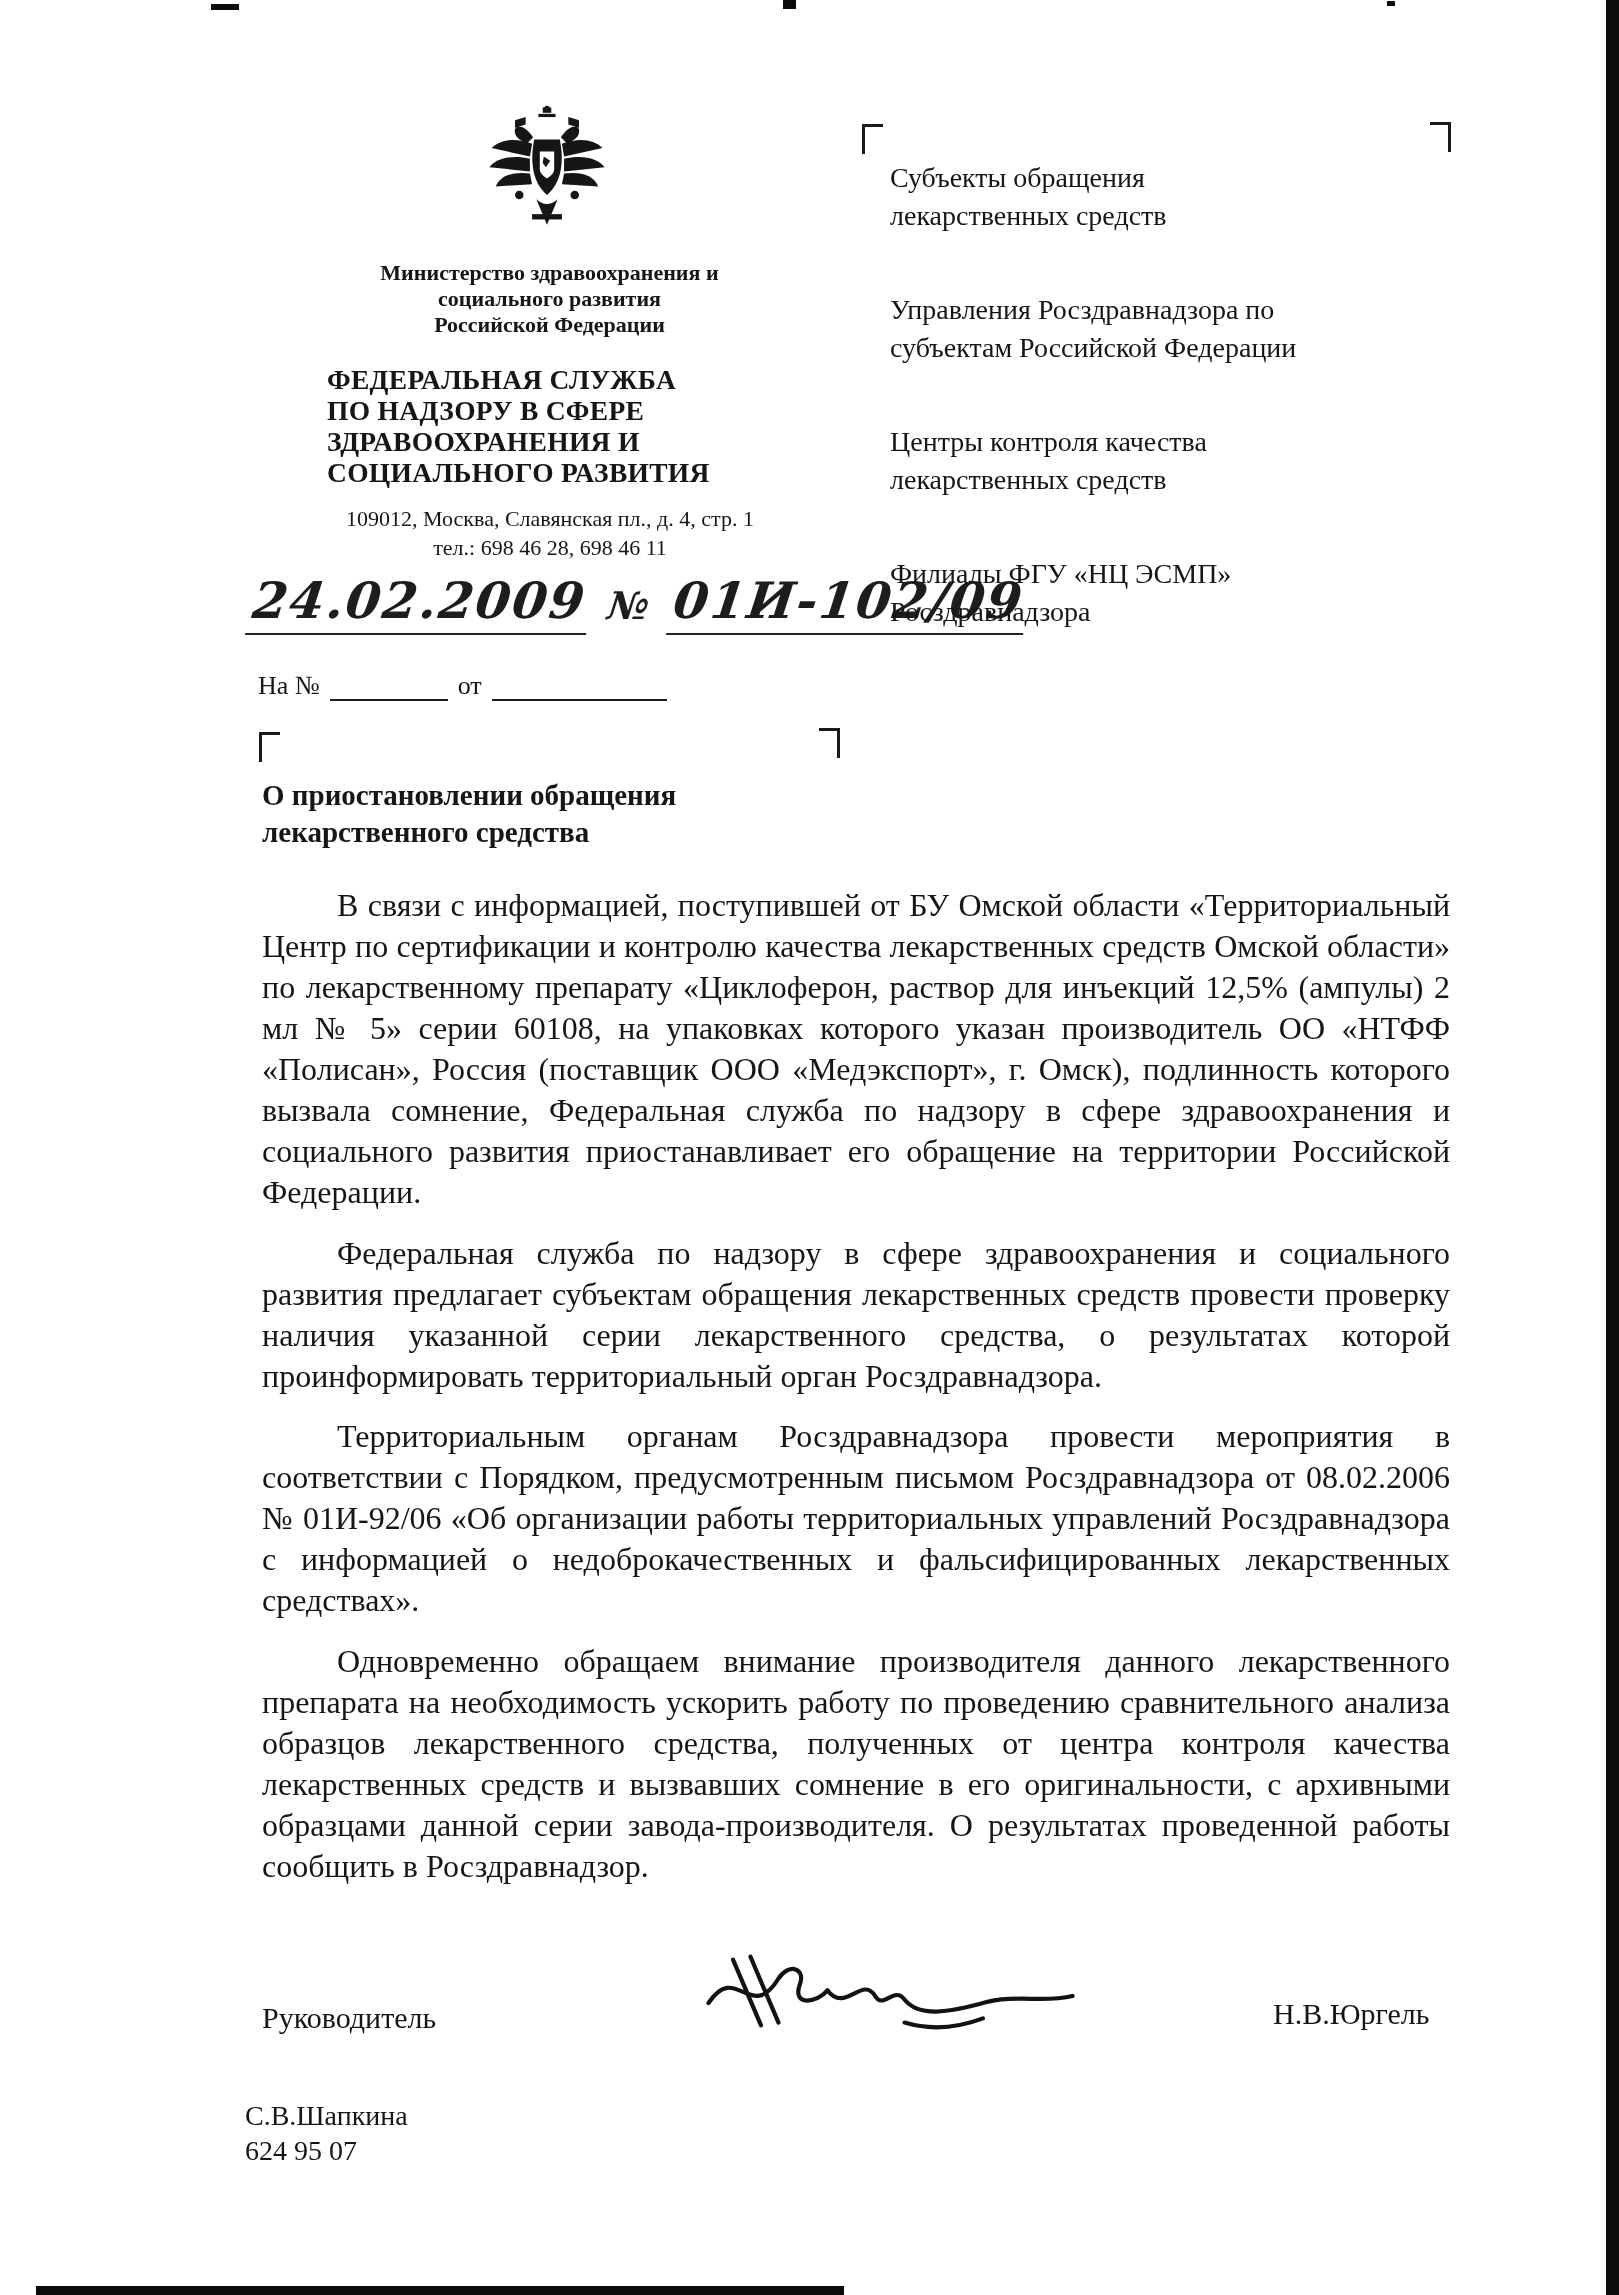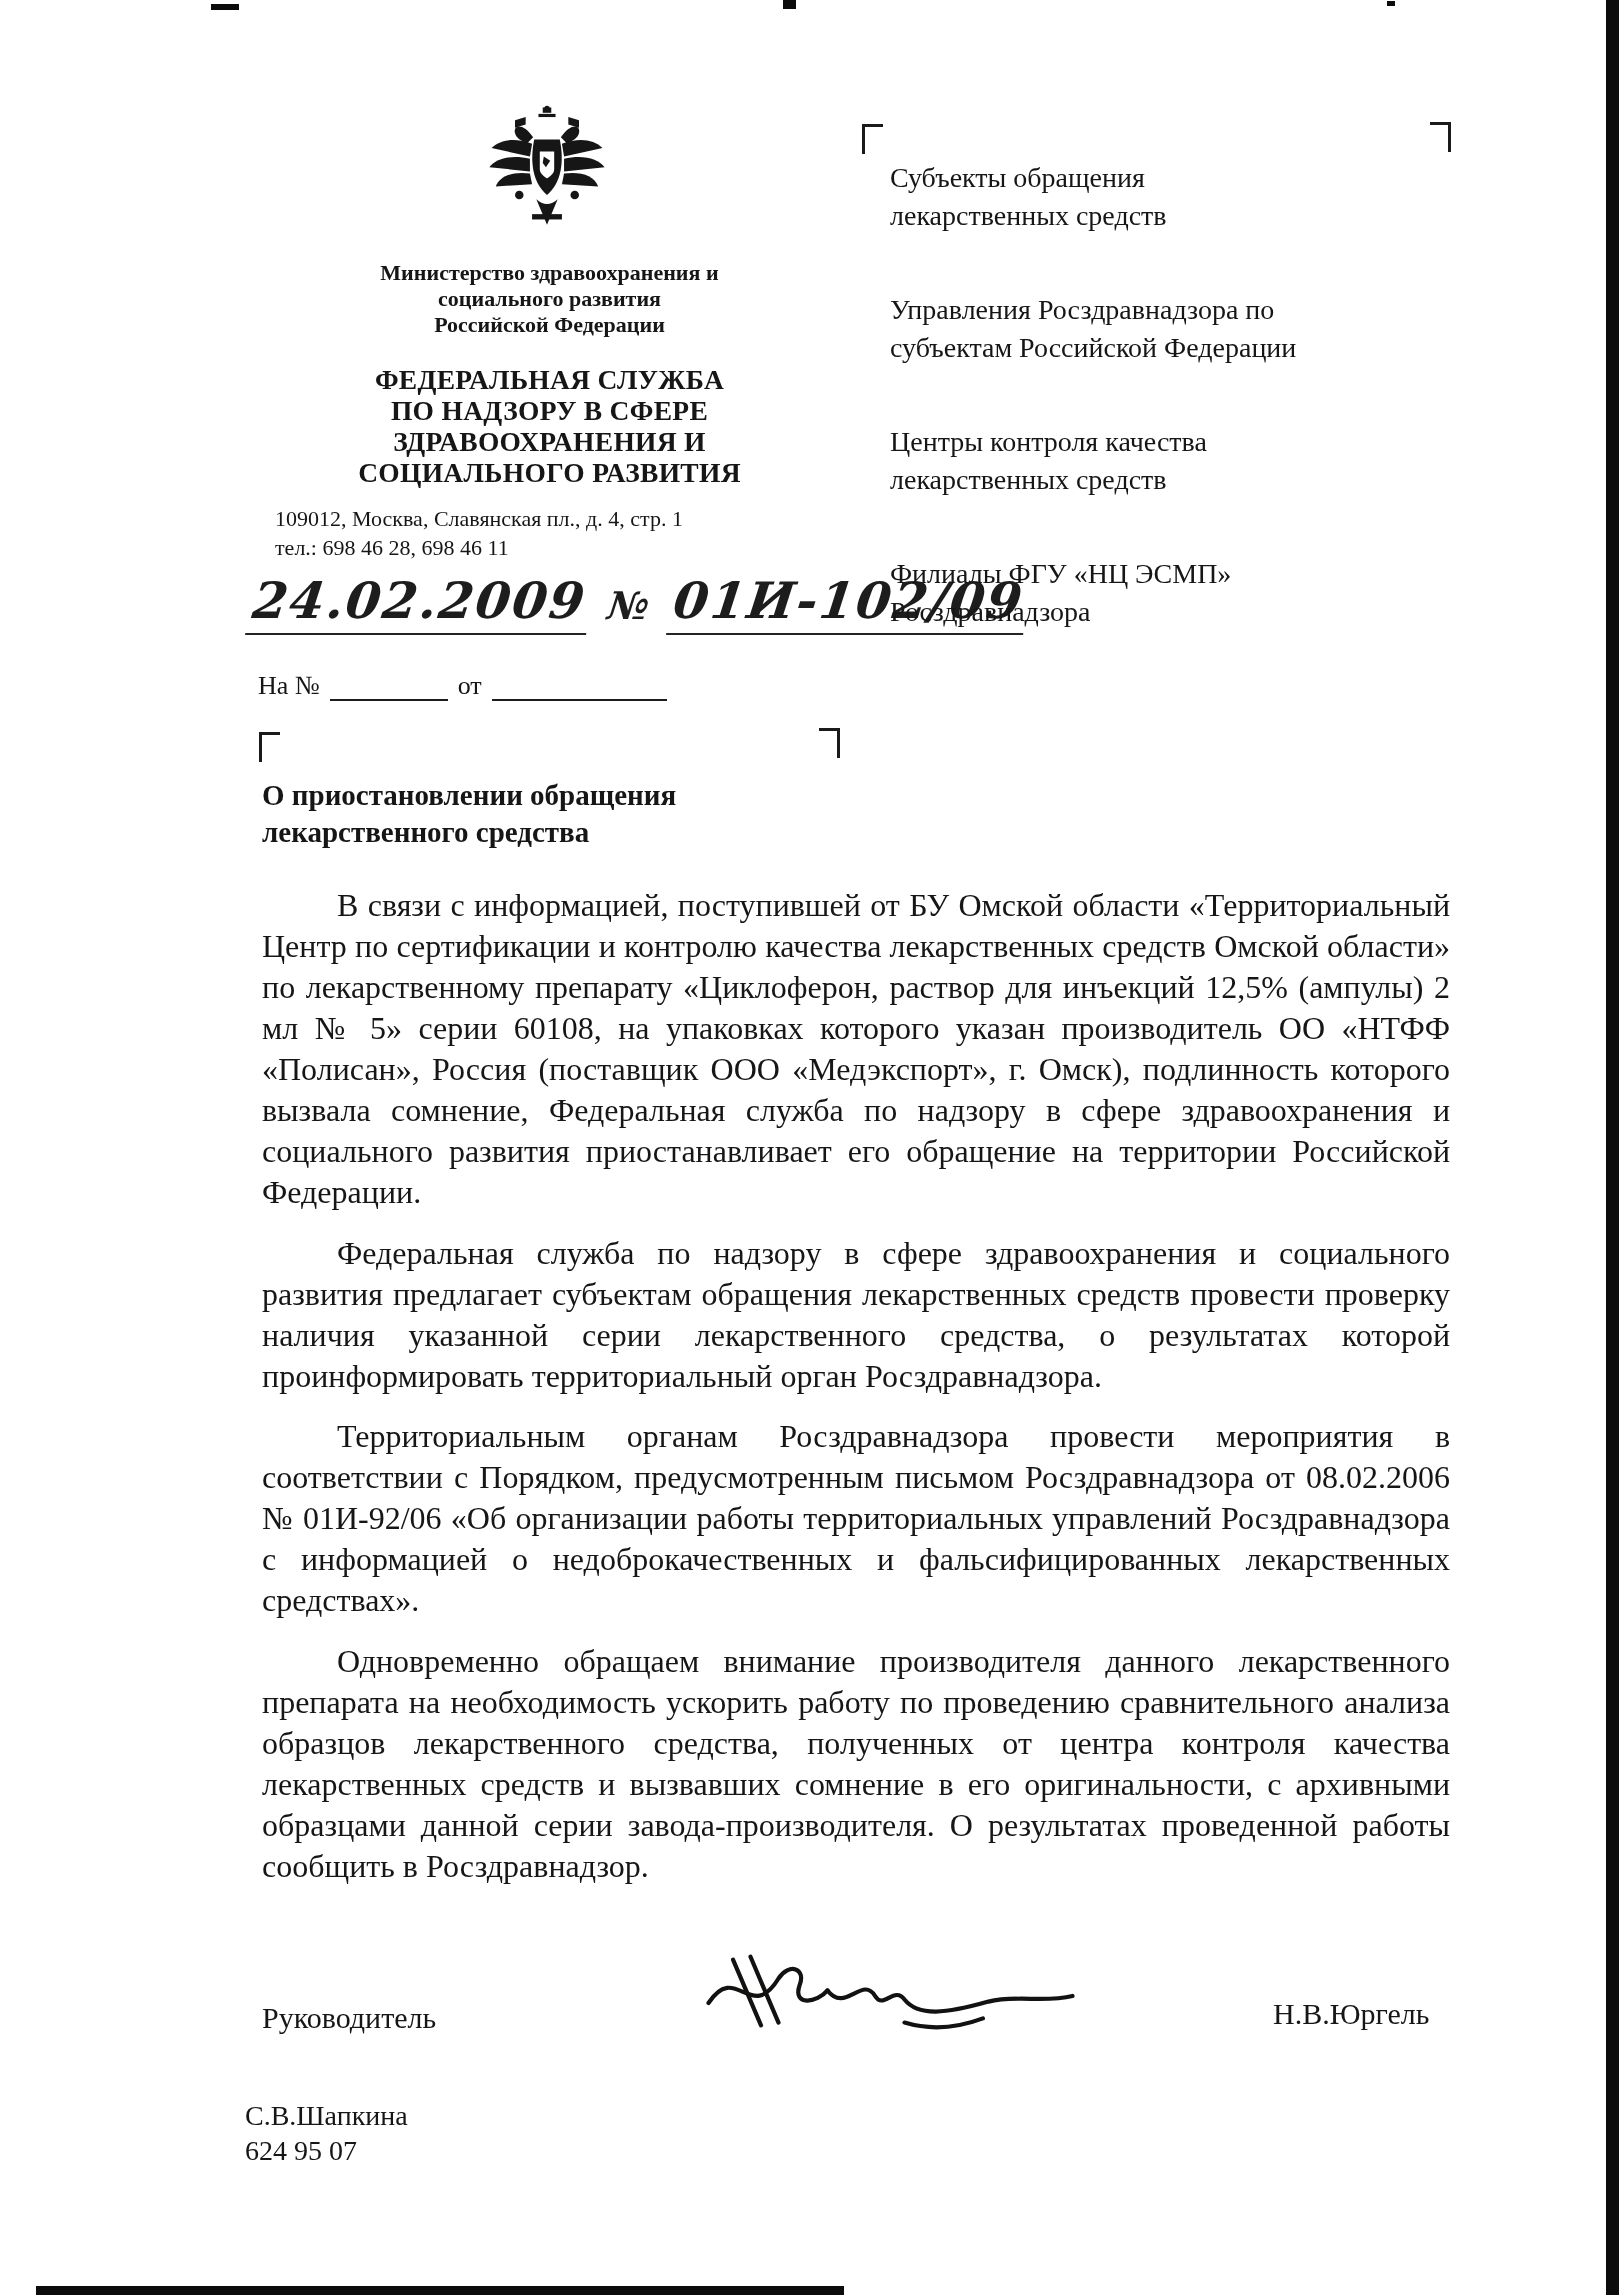--- a/index.html
+++ b/index.html
@@ -21,26 +21,26 @@
   .scan-mark { background:#0c0c0c; }
 
   
   .coat { left:483px; top:103px; width:128px; height:154px; }
   .ministry {
     left:340px; top:260px; width:419px;
     font-weight:bold; font-size:22px; line-height:26px; text-align:center;
   }
   .service {
     left:327px; top:364px; width:445px;
-    font-weight:bold; font-size:27.5px; line-height:31px; text-align:center;
+    font-weight:bold; font-size:27.5px; line-height:31px; 
     letter-spacing:0.3px;
   }
   .addr {
     left:275px; top:504px; width:550px;
-    font-size:22px; line-height:29px; text-align:left;
+    font-size:22px; line-height:29px; text-align:center;
   }
 
   
   .outgoing {
     left:249px; top:571px; width:602px;
     display:flex; align-items:flex-end; gap:18.3px;
     font-family:"DejaVu Serif",serif; font-style:italic; font-weight:bold;
     font-size:50px; letter-spacing:2px; color:#1d1d1d;
     transform:skewX(-7deg);
   }

